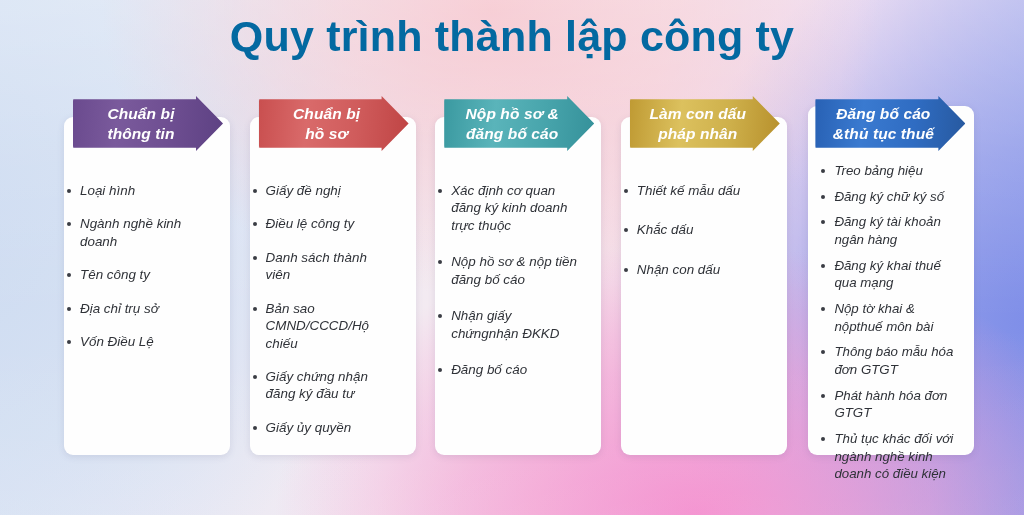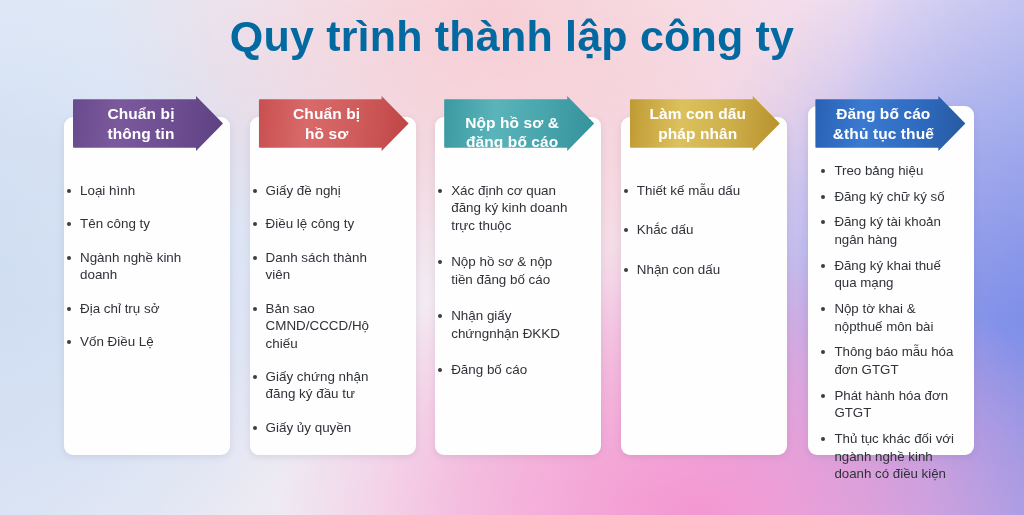--- a/index.html
+++ b/index.html
@@ -49,20 +49,21 @@
 
   
   #board {
     position: absolute;
     top: 96px;
     left: 58px;
     width: 920px;
     height: 370px;
     display: flex;
     gap: 8px;
+    font-style: italic;
   }
   .col {
     position: relative;
     width: 184px;
     height: 100%;
   }
 
   .card {
     position: absolute;
     left: 6px;
@@ -99,21 +100,21 @@
     letter-spacing: 0.1px;
     -webkit-clip-path: polygon(0% 6%, 0% 94%, 82% 94%, 82% 100%, 100% 50%, 82% 0%, 82% 6%);
     clip-path: polygon(0% 6%, 0% 94%, 82% 94%, 82% 100%, 100% 50%, 82% 0%, 82% 6%);
     filter: drop-shadow(0 1px 2px rgba(60,60,90,0.22));
     border-radius: 5px 0 0 5px;
   }
   .badge .btxt { display: block; }
 
   .col-1 .badge { background: linear-gradient(95deg, #6a4a8e 0%, #7a5a9c 30%, #6f4f92 62%, #5d4183 100%); }
   .col-2 .badge { background: linear-gradient(95deg, #c94f4f 0%, #d96a6a 32%, #d05c5c 64%, #bf4444 100%); }
-  .col-3 .badge { background: linear-gradient(95deg, #3a99a0 0%, #5ab4ba 34%, #48a5ac 66%, #35919a 100%); align-items: flex-end; }
+  .col-3 .badge { background: linear-gradient(95deg, #3a99a0 0%, #5ab4ba 34%, #48a5ac 66%, #35919a 100%); }
   .col-4 .badge { background: linear-gradient(95deg, #bf9a33 0%, #dcc15e 34%, #ceb04b 66%, #b7902c 100%); }
   .col-5 .badge { background: linear-gradient(95deg, #2861b4 0%, #3a7ad0 32%, #2f6cc2 66%, #27599f 100%); }
 
   
   .list {
     position: absolute;
     left: 8px;
     top: 78px;
     width: 140px;
     margin: 0;
@@ -160,22 +161,22 @@
   <div class="col col-1">
     <div class="card"></div>
     <div class="badge">
       <div>
         <span class="btxt">Chuẩn bị</span>
         <span class="btxt">thông tin</span>
       </div>
     </div>
     <ul class="list">
       <li>Loại hình</li>
+      <li>Ngành nghề kinh doanh</li>
       <li>Tên công ty</li>
-      <li>Ngành nghề kinh doanh</li>
       <li>Địa chỉ trụ sở</li>
       <li>Vốn Điều Lệ</li>
     </ul>
   </div>
 
   <div class="col col-2">
     <div class="card"></div>
     <div class="badge">
       <div>
         <span class="btxt">Chuẩn bị</span>

